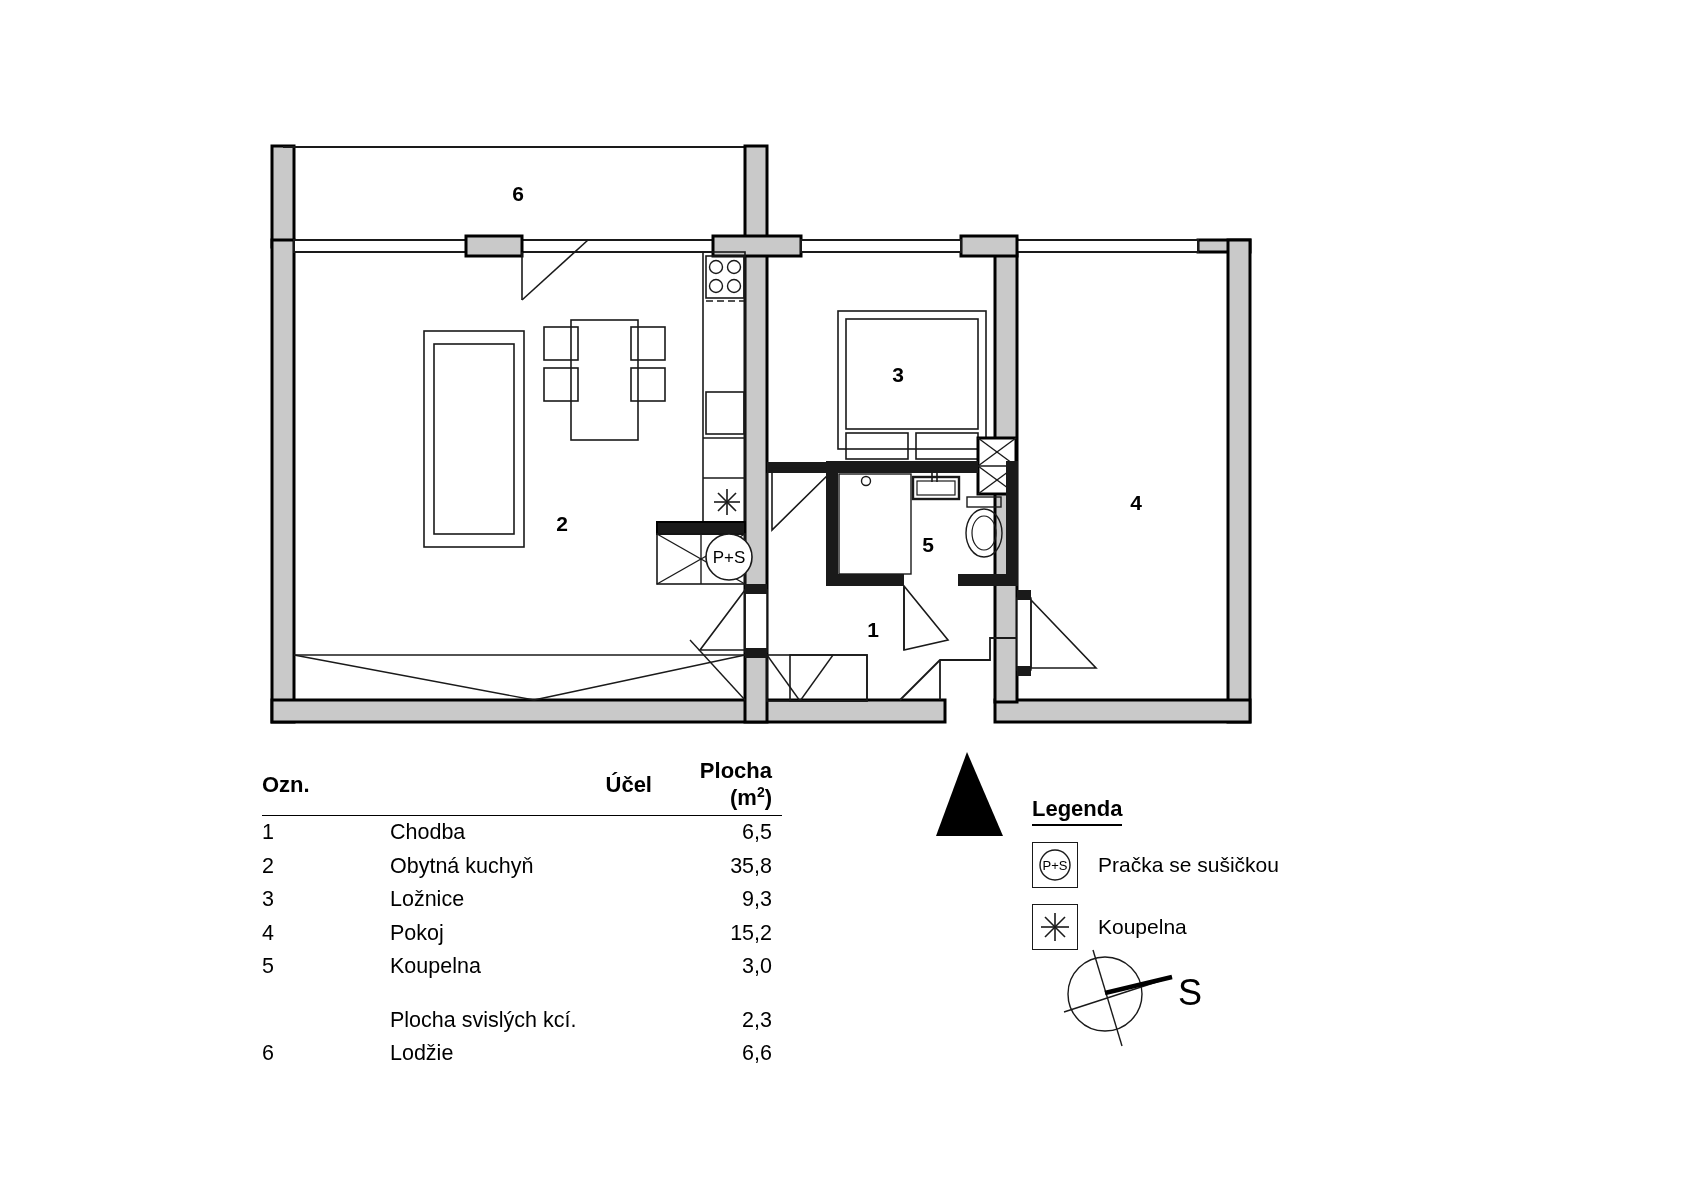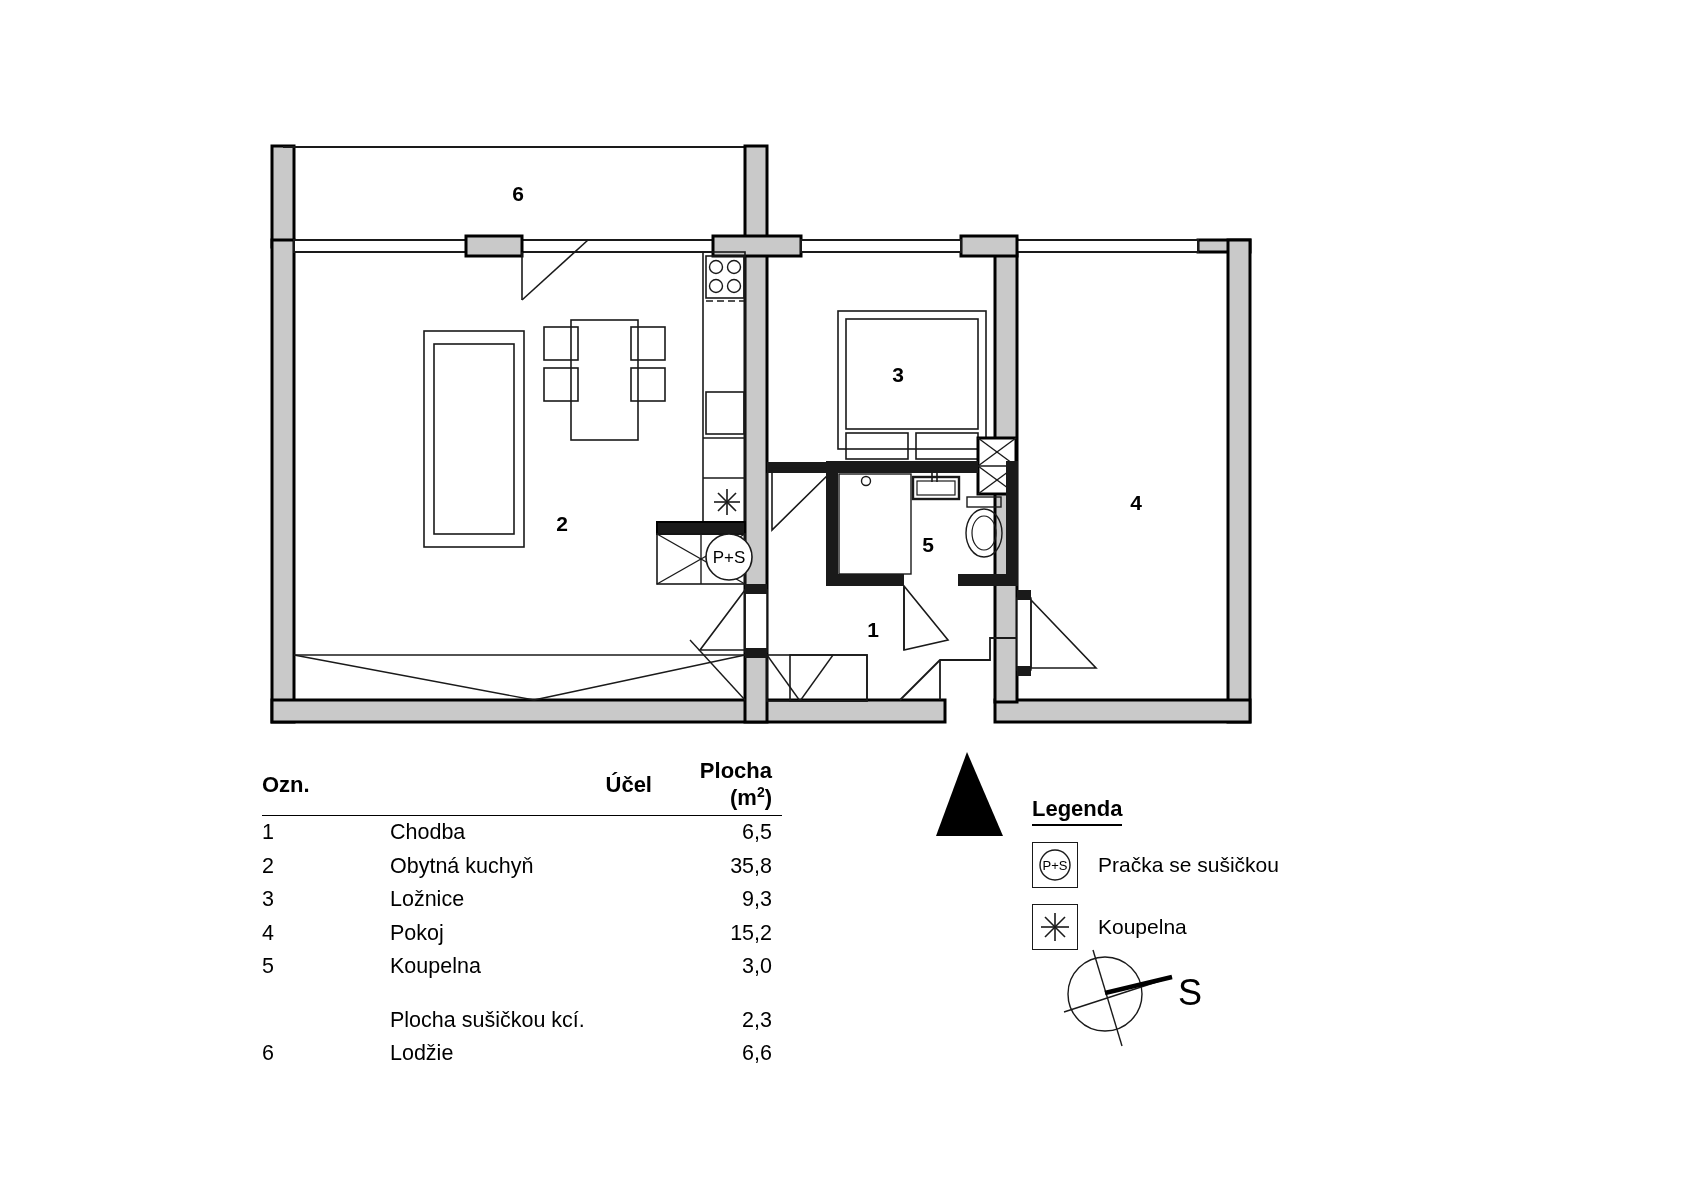--- a/index.html
+++ b/index.html
@@ -257,21 +257,21 @@
         <tr>
           <td class="c-ozn">5</td>
           <td class="c-ucel">Koupelna</td>
           <td class="c-plocha">3,0</td>
         </tr>
         <tr class="spacer">
             <td colspan="3"></td>
           </tr>
         <tr>
           <td class="c-ozn"></td>
-          <td class="c-ucel">Plocha sušičkou kcí.</td>
+          <td class="c-ucel">Plocha svislých kcí.</td>
           <td class="c-plocha">2,3</td>
         </tr>
         <tr>
           <td class="c-ozn">6</td>
           <td class="c-ucel">Lodžie</td>
           <td class="c-plocha">6,6</td>
         </tr>
       </tbody>
     </table>
   </div>

